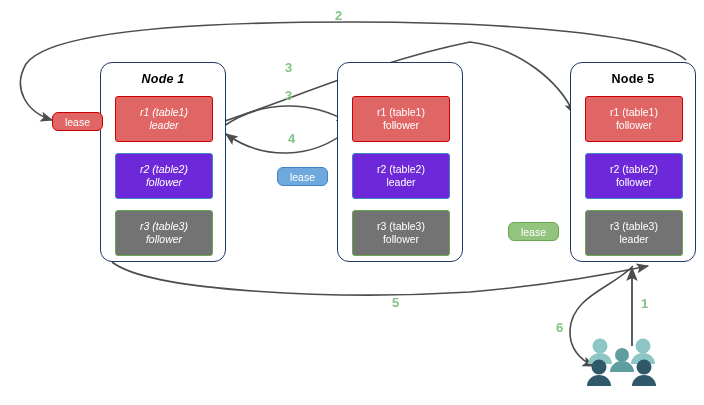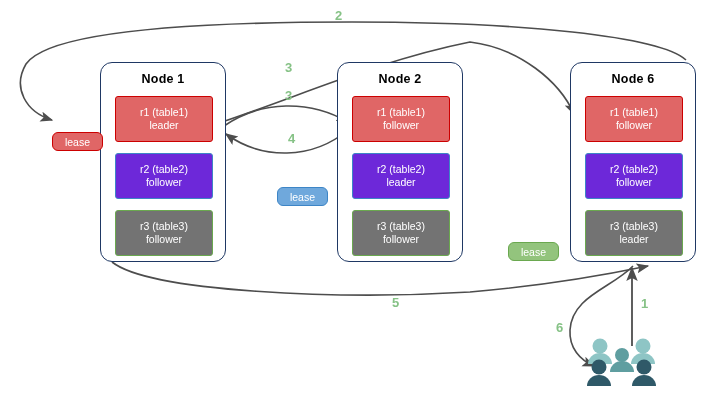--- a/index.html
+++ b/index.html
@@ -13,21 +13,21 @@
         font-size:12.5px;font-weight:bold;color:#000;letter-spacing:.2px;}
   .replica{position:absolute;left:14px;width:98px;height:46px;border-radius:3px;
         box-sizing:border-box;display:flex;flex-direction:column;align-items:center;
         justify-content:center;color:#ffffff;font-size:10.5px;line-height:13px;text-align:center;}
   .r-red{background:#e06666;border:1.6px solid #cc0000;}
   .r-blue{background:#6d28d9;border:1.6px solid #3d85c6;}
   .r-green{background:#737373;border:1.6px solid #6aa84f;}
   .replica .ln{display:block;}
   .lease{position:absolute;border-radius:6px;box-sizing:border-box;
         display:flex;align-items:center;justify-content:center;
-        color:#ffffff;font-size:10.5px;height:19px;margin-top:20px;}
+        color:#ffffff;font-size:10.5px;height:19px;}
   .lease.red{background:#e06666;border:1.6px solid #cc0000;}
   .lease.blue{background:#6fa8dc;border:1.6px solid #3d85c6;}
   .lease.green{background:#93c47d;border:1.6px solid #6aa84f;}
   .step{position:absolute;color:#86c286;font-size:13px;font-weight:bold;
         font-family:"Liberation Sans", sans-serif;}
   #users{position:absolute;left:586px;top:336px;width:72px;height:52px;}
 </style>
 </head>
 <body>
 
@@ -48,54 +48,53 @@
 
     <path d="M 348,130 C 312,160 262,160 226,134" fill="none" stroke="#4d4d4d" stroke-width="1.6" marker-end="url(#ah)"></path>
 
     <path d="M 112,262 C 150,292 340,300 470,292 C 540,286 600,276 648,266" fill="none" stroke="#4d4d4d" stroke-width="1.6" marker-end="url(#ah)"></path>
 
     <path d="M 632,346 L 632,268" fill="none" stroke="#4d4d4d" stroke-width="1.8" marker-end="url(#ah)"></path>
 
     <path d="M 633,266 C 612,288 572,296 570,330 C 569,348 580,360 594,366" fill="none" stroke="#4d4d4d" stroke-width="1.6" marker-end="url(#ah)"></path>
   </svg>
 
-  <div class="node" style="left:100px;top:62px;width:126px;height:200px;">
+  <div class="node" style="left:100px;top:62px;width:126px;height:200px;font-style:italic;">
     <div class="node-title">Node 1</div>
     <div class="replica r-red" style="top:33px;">
       <span class="ln">r1 (table1)</span>
       <span class="ln">leader</span>
     </div>
     <div class="replica r-blue" style="top:90px;">
       <span class="ln">r2 (table2)</span>
       <span class="ln">follower</span>
     </div>
     <div class="replica r-green" style="top:147px;">
       <span class="ln">r3 (table3)</span>
       <span class="ln">follower</span>
     </div>
   </div>
 
   <div class="node" style="left:337px;top:62px;width:126px;height:200px;">
-    <div class="node-title">Node 2</div>
     <div class="replica r-red" style="top:33px;">
       <span class="ln">r1 (table1)</span>
       <span class="ln">follower</span>
     </div>
     <div class="replica r-blue" style="top:90px;">
       <span class="ln">r2 (table2)</span>
       <span class="ln">leader</span>
     </div>
     <div class="replica r-green" style="top:147px;">
       <span class="ln">r3 (table3)</span>
       <span class="ln">follower</span>
     </div>
   </div>
 
   <div class="node" style="left:570px;top:62px;width:126px;height:200px;">
-    <div class="node-title">Node 6</div>
+    <div class="node-title">Node 5</div>
     <div class="replica r-red" style="top:33px;">
       <span class="ln">r1 (table1)</span>
       <span class="ln">follower</span>
     </div>
     <div class="replica r-blue" style="top:90px;">
       <span class="ln">r2 (table2)</span>
       <span class="ln">follower</span>
     </div>
     <div class="replica r-green" style="top:147px;">
       <span class="ln">r3 (table3)</span>

